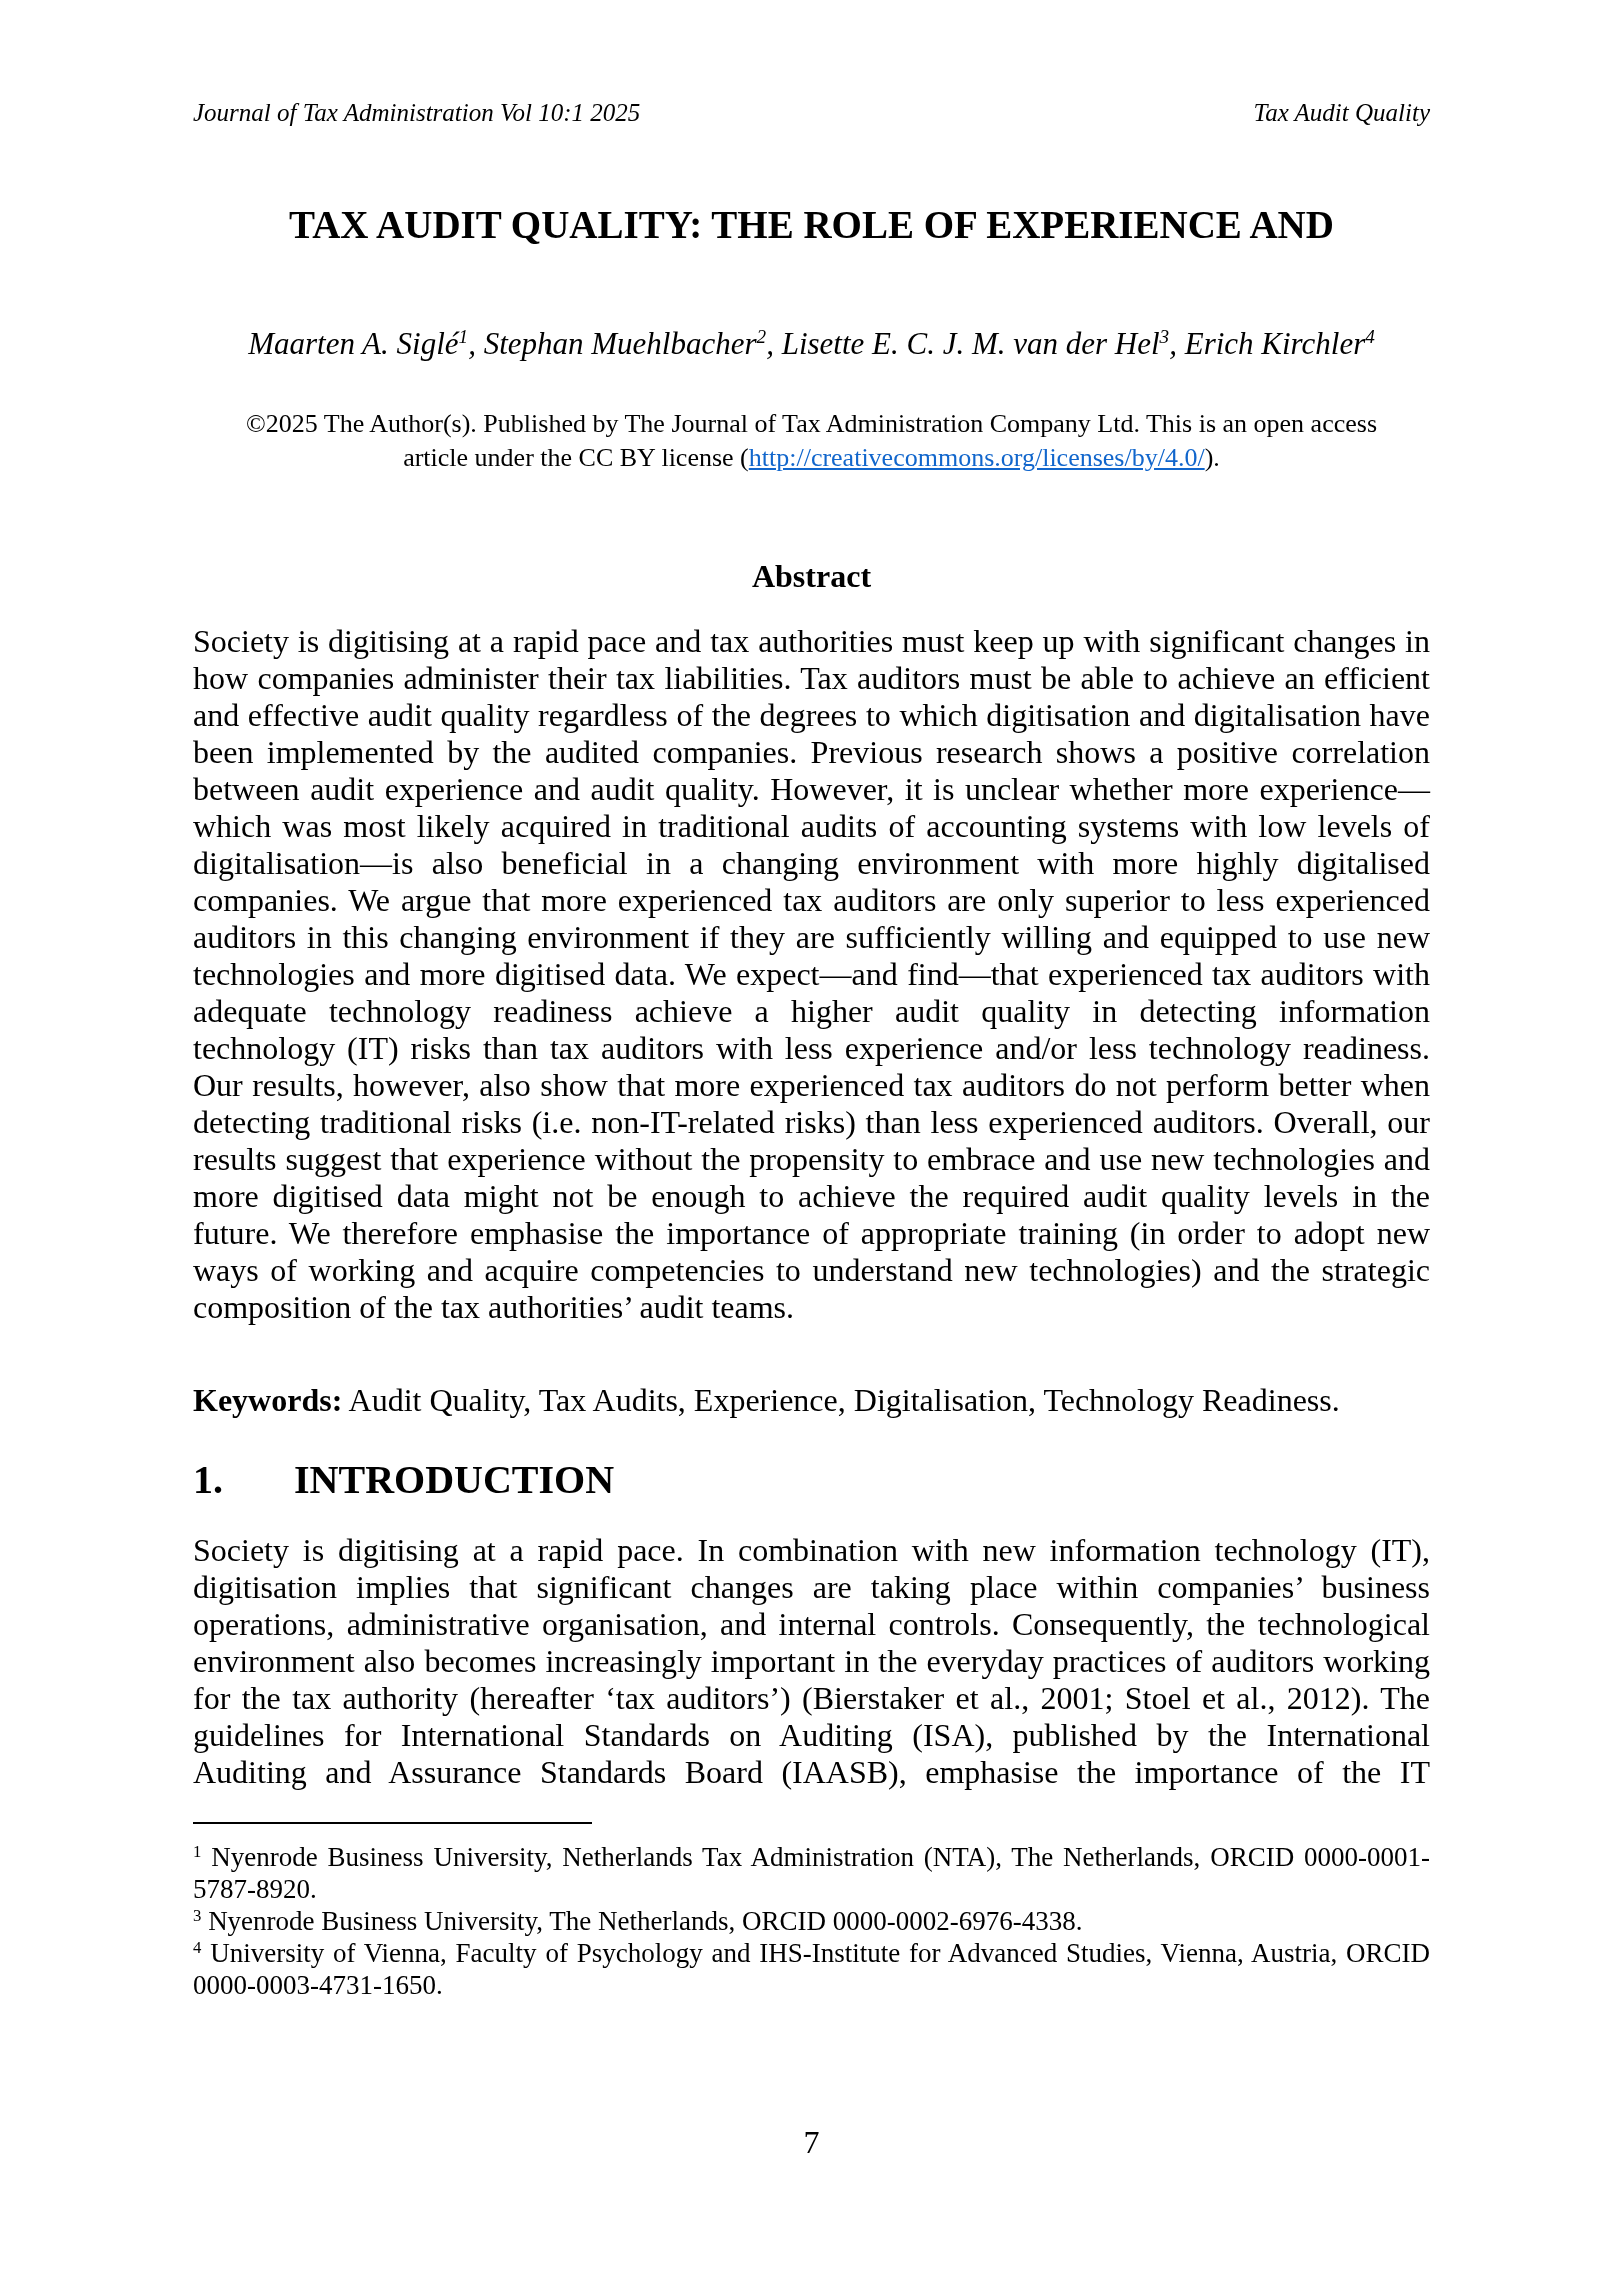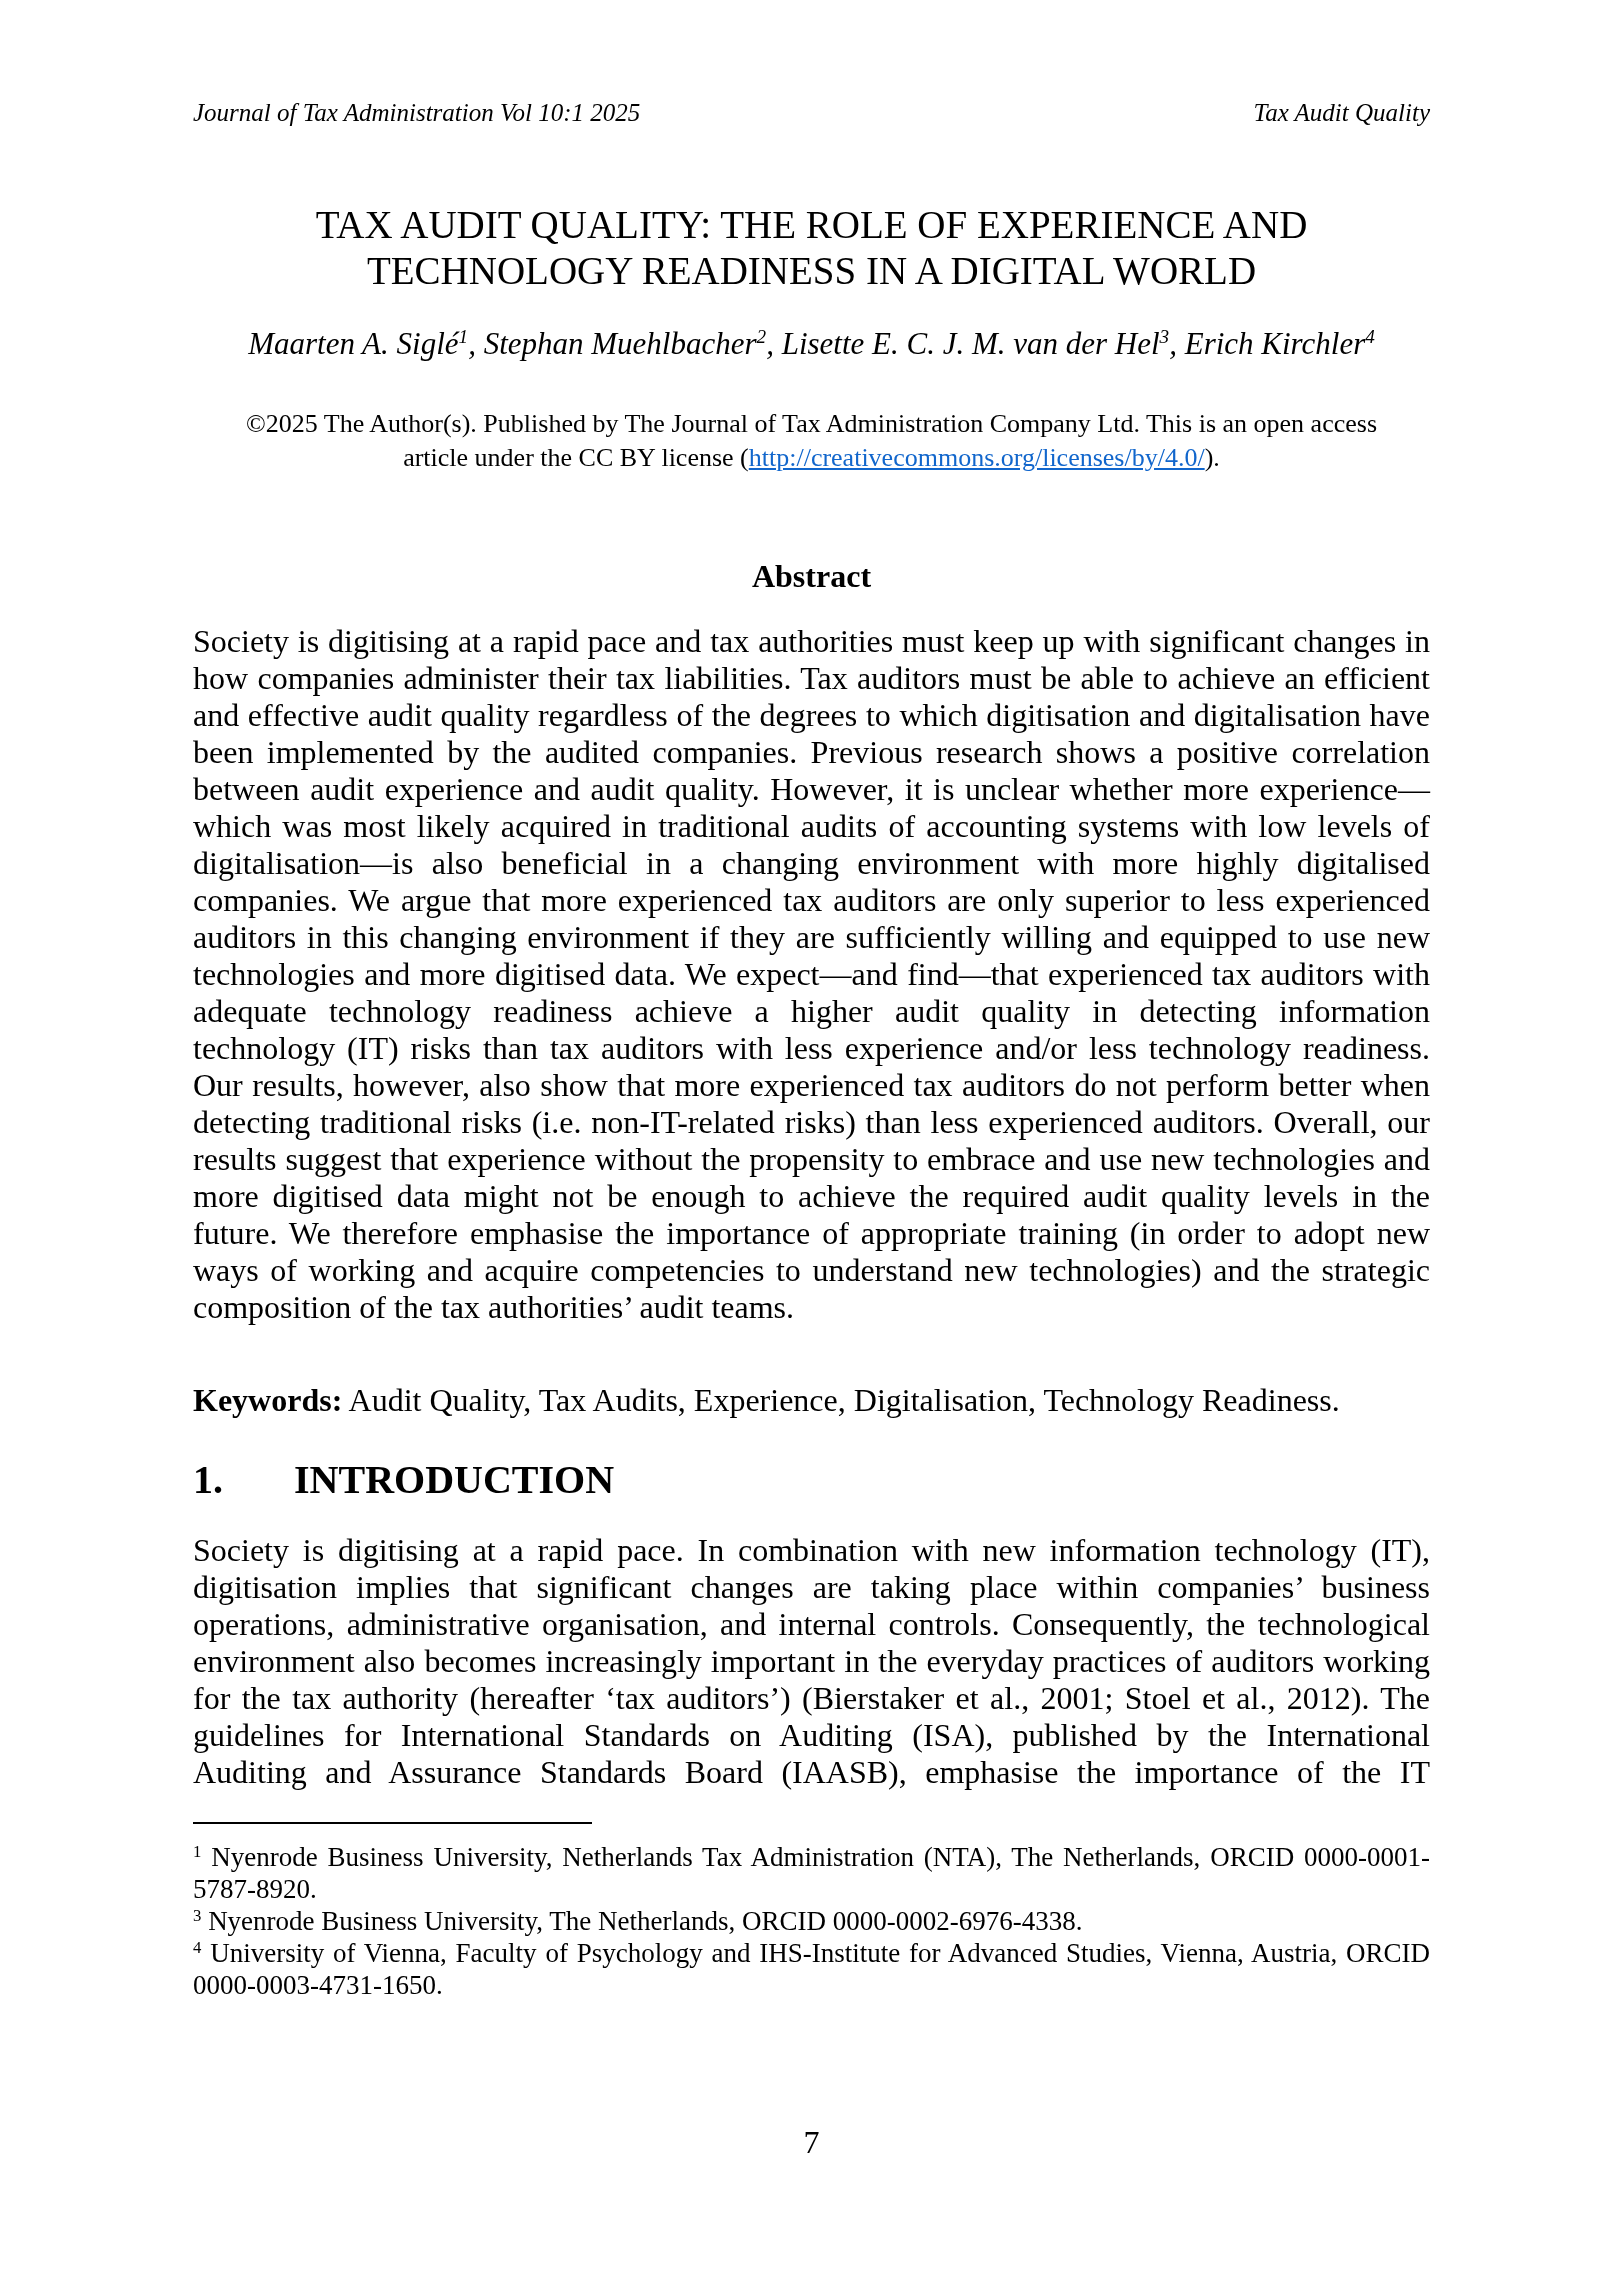--- a/index.html
+++ b/index.html
@@ -13,21 +13,21 @@
   }
   .page { position: absolute; inset: 0; border-radius: 29px; }
   .abs { position: absolute; left: 193px; right: 193px; }
 
   .running-header {
     display: flex; justify-content: space-between;
     font-style: italic; font-size: 25px; line-height: 1.2;
   }
 
   .article-title {
-    text-align: center; font-weight: normal;
+    text-align: center; font-weight: bold;
     font-size: 39px; line-height: 1.17;
   }
 
   .authors-line {
     text-align: center; font-style: italic;
     font-size: 31px; white-space: nowrap;
   }
 
   sup {
     font-size: 0.62em; line-height: 0;
@@ -73,21 +73,20 @@
 
 <div class="page">
 
   <div class="abs running-header" style="top:98px">
     <span>Journal of Tax Administration Vol 10:1 2025</span>
     <span>Tax Audit Quality</span>
   </div>
 
   <div class="abs article-title" style="top:202px">
     <div>TAX AUDIT QUALITY: THE ROLE OF EXPERIENCE AND</div>
-    <div>TECHNOLOGY READINESS IN A DIGITAL WORLD</div>
   </div>
 
   <div class="abs authors-line" style="top:326px"><span>Maarten A. Siglé<sup>1</sup></span>, <span>Stephan Muehlbacher<sup>2</sup></span>, <span>Lisette E. C. J. M. van der Hel<sup>3</sup></span>, <span>Erich Kirchler<sup>4</sup></span></div>
 
   <div class="abs copyright-block" style="top:407px">
     <div>©2025 The Author(s). Published by The Journal of Tax Administration Company Ltd. This is an open access</div>
     <div><span>article under the CC BY license (</span><a class="cc-link" style="color: rgb(17, 102, 204);">http://creativecommons.org/licenses/by/4.0/</a><span>).</span></div>
   </div>
 
   <div class="abs abstract-heading" style="top:558px">Abstract</div>

